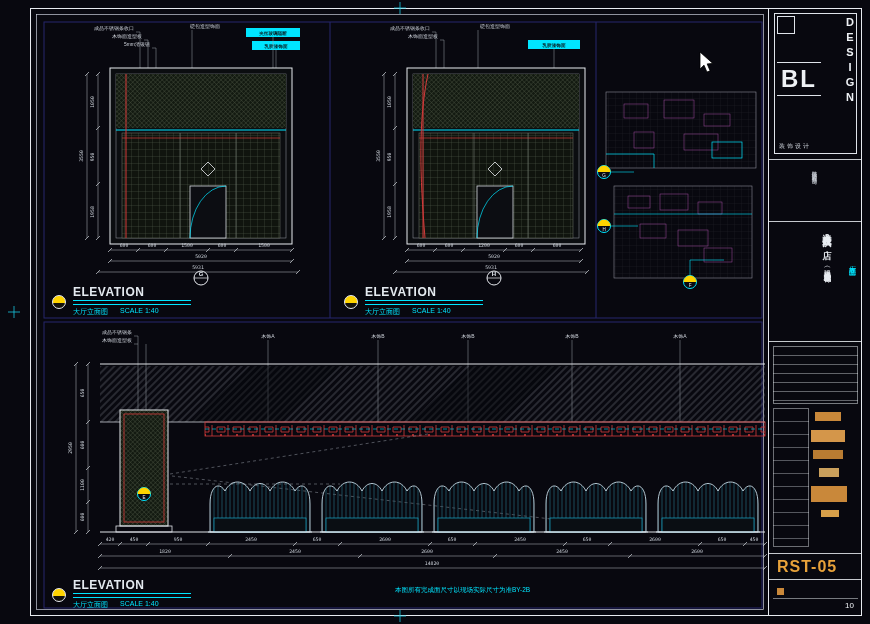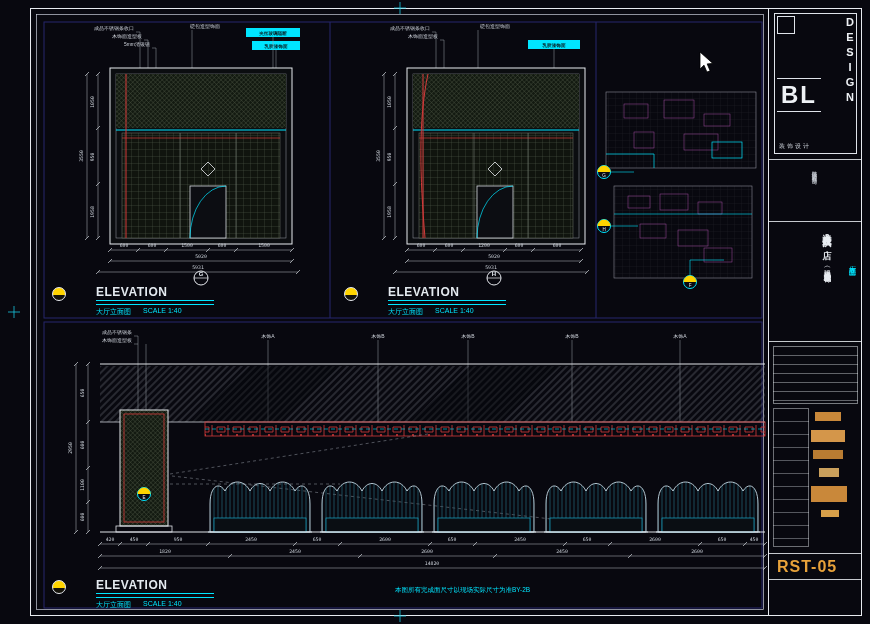--- a/index.html
+++ b/index.html
@@ -6,35 +6,35 @@
   .stage{position:relative;width:870px;height:624px;background:#08080f;overflow:hidden;
          font-family:"Liberation Sans",sans-serif;}
   svg{position:absolute;left:0;top:0;pointer-events:none;}
   svg text{font-family:"Liberation Sans",sans-serif;}
   .t5{font-size:5px;fill:#c9ced6;}
   .tc{font-size:4.6px;font-weight:bold;fill:#06242a;}
   .td{font-size:4.8px;fill:#ccd2da;font-family:"DejaVu Sans Mono",monospace;}
   .tl{font-size:6px;font-weight:bold;fill:#e4eaf0;}
   .tm{font-size:4.5px;fill:#e8ebf0;}
 
-  .elev-header{position:absolute;display:flex;align-items:flex-start;z-index:3;gap:23px;}
+  .elev-header{position:absolute;display:flex;align-items:center;z-index:3;}
   .bubble{width:14px;height:14px;border-radius:50%;margin-right:7px;margin-top:1px;
           background:linear-gradient(180deg,#ffd400 0 55%,#14120a 55% 100%);
           border:1px solid #e8ebf0;box-sizing:border-box;}
   .ht-title{font-size:12px;font-weight:bold;color:#e4eaf0;letter-spacing:.5px;line-height:12px;}
   .ht-underline{width:118px;height:3px;border-top:1px solid #00e5ff;border-bottom:1px solid #00e5ff;margin-top:2px;}
   .ht-sub{display:flex;gap:12px;color:#00e5ff;font-size:7px;margin-top:2px;}
   .note{position:absolute;color:#00e5ff;font-size:6.5px;z-index:3;}
 
   .tb{position:absolute;left:768px;top:8px;width:94px;height:608px;z-index:3;
       border-left:1px solid #e8ebf0;box-sizing:border-box;color:#dfe4ea;}
   .tb>div{border-bottom:1px solid rgba(230,235,240,.85);box-sizing:border-box;position:relative;}
   .tb-logo{height:152px;}
   .tb-logo-inner{position:absolute;inset:5px;border:1px solid #dfe3ea;}
-  .tb-logo-bl{position:absolute;left:8px;top:70px;font-size:24px;font-weight:bold;color:#eef1f5;
+  .tb-logo-bl{position:absolute;left:8px;top:54px;font-size:24px;font-weight:bold;color:#eef1f5;
               letter-spacing:2px;border-top:1px solid #dfe3ea;border-bottom:1px solid #dfe3ea;padding:2px 4px;}
   .tb-logo-vert{position:absolute;right:6px;top:8px;writing-mode:vertical-rl;text-orientation:upright;
                 font-size:11px;font-weight:bold;letter-spacing:3px;color:#eef1f5;}
   .tb-logo-sub{position:absolute;left:10px;bottom:8px;font-size:6px;color:#c9ced6;letter-spacing:2px;}
   .tb-mark{position:absolute;left:8px;top:8px;width:16px;height:16px;border:1px solid #dfe3ea;}
   .tb-company{height:62px;}
   .vtext{writing-mode:vertical-rl;text-orientation:upright;}
   .tb-company .vtext{position:absolute;left:50%;top:6px;transform:translateX(-50%);
                      font-size:5.5px;color:#c9ced6;letter-spacing:1px;max-height:52px;}
   .tb-project{height:120px;}
@@ -404,15 +404,20 @@
     <div class="sw" style="left:46px;top:70px;width:26px;height:9px;background:#c9883a;"></div>
     <div class="sw" style="left:42px;top:88px;width:34px;height:12px;background:#d4964a;"></div>
     <div class="sw" style="left:44px;top:108px;width:30px;height:9px;background:#b97c32;"></div>
     <div class="sw" style="left:50px;top:126px;width:20px;height:9px;background:#caa05c;"></div>
     <div class="sw" style="left:42px;top:144px;width:36px;height:16px;background:#c9883a;"></div>
     <div class="sw" style="left:52px;top:168px;width:18px;height:7px;background:#d8a04a;"></div>
   </div>
   <div class="tb-no">
     <span>RST-05</span>
   </div>
+  <div class="tb-foot">
+    <span class="chip"></span>
+    <span class="rule"></span>
+    <span class="pg">10</span>
+  </div>
 </div>
 
 </div>
 
 </body></html>

